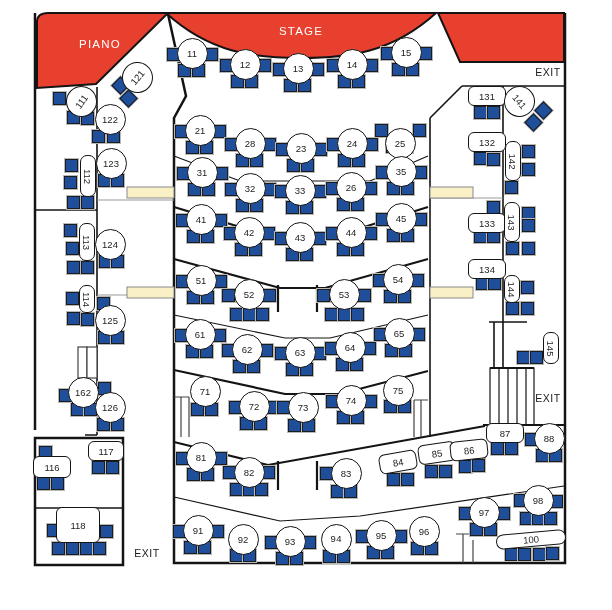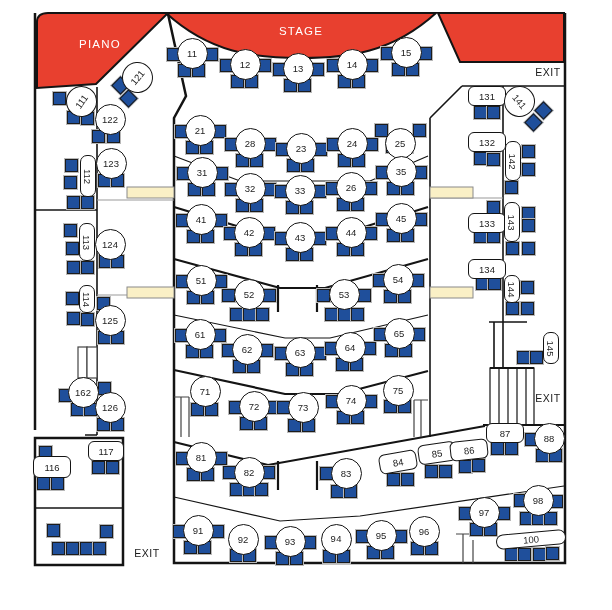--- a/index.html
+++ b/index.html
@@ -503,20 +503,23 @@
       <span>116</span>
     </div>
     <div class="seat" style="left: 38.5px; top: 445.5px;"></div>
     <div class="seat" style="left: 36.5px; top: 476.5px;"></div>
     <div class="seat" style="left: 50.5px; top: 476.5px;"></div>
     <div class="tbl hrect" style="left: 88px; top: 441px; width: 36px; height: 20px;">
       <span>117</span>
     </div>
     <div class="seat" style="left: 91.5px; top: 460.5px;"></div>
     <div class="seat" style="left: 105.5px; top: 460.5px;"></div>
+    <div class="tbl hrect" style="left: 56px; top: 507px; width: 44px; height: 36px;">
+      <span>118</span>
+    </div>
     <div class="seat" style="left: 46.5px; top: 523.5px;"></div>
     <div class="seat" style="left: 99.5px; top: 524.5px;"></div>
     <div class="seat" style="left: 51.5px; top: 541.5px;"></div>
     <div class="seat" style="left: 65.5px; top: 541.5px;"></div>
     <div class="seat" style="left: 79.5px; top: 541.5px;"></div>
     <div class="seat" style="left: 92.5px; top: 541.5px;"></div>
     <div class="tbl hrect" style="left: 468px; top: 86px; width: 38px; height: 20px;">
       <span>131</span>
     </div>
     <div class="seat" style="left: 473.5px; top: 105.5px;"></div>

